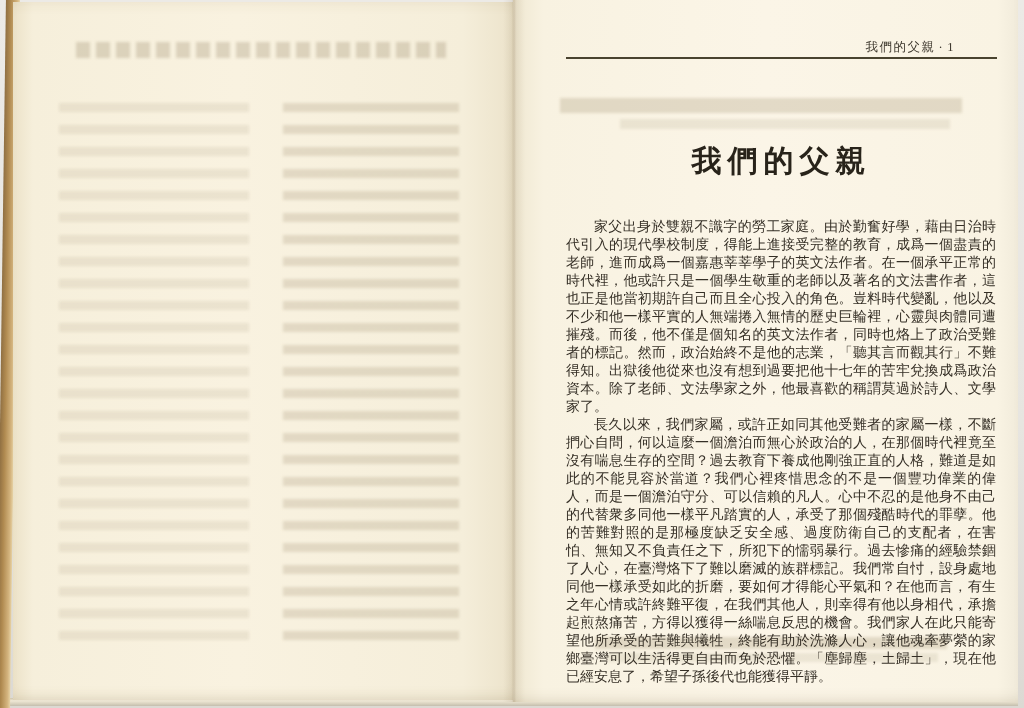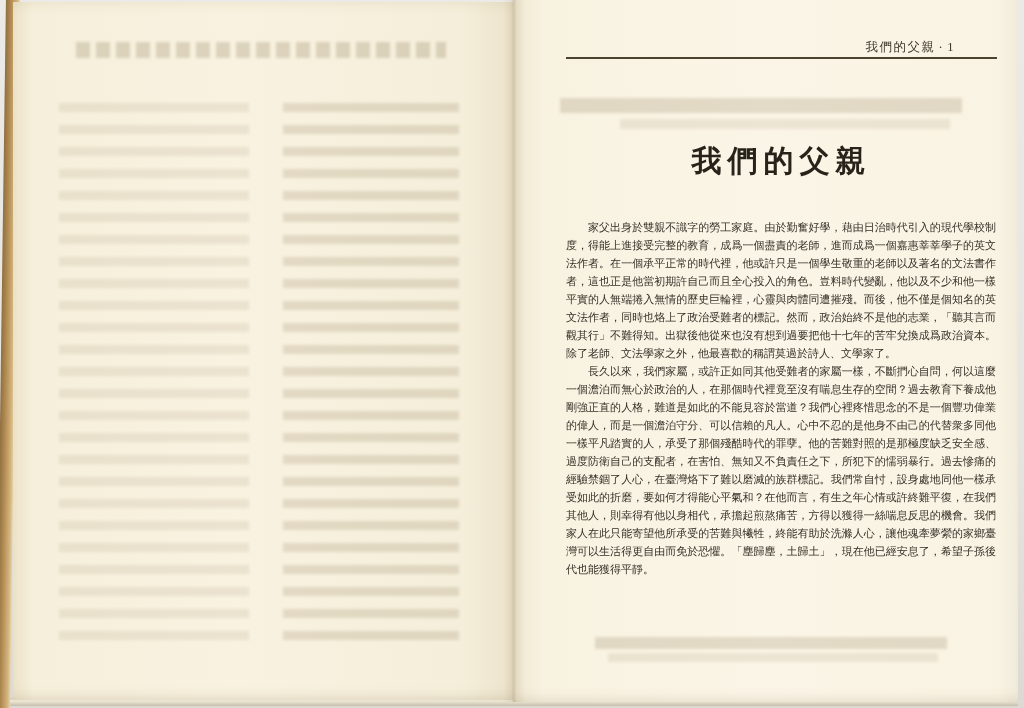--- a/index.html
+++ b/index.html
@@ -60,21 +60,21 @@
     position:absolute; top:57px; left:53px; width:431px; height:1.7px;
     background:#49432f;
   }
   .chapter-title {
     position:absolute; top:141px; left:53px; width:431px; margin:0;
     text-align:center; font-size:30px; font-weight:bold;
     letter-spacing:6px; color:#28231a;
   }
   .body-text {
     position:absolute; top:218px; left:53px; width:430px;
-    font-size:11px; line-height:18px; color:#35topicsd;
+    font-size:14px; line-height:18px; color:#35topicsd;
     color:#352f26; text-align:justify;
   }
   .body-text p { margin:0; text-indent:2em; }
 </style>
 </head>
 <body>
 
 <div class="scene">
 
   <div class="bottom-edges"></div>

